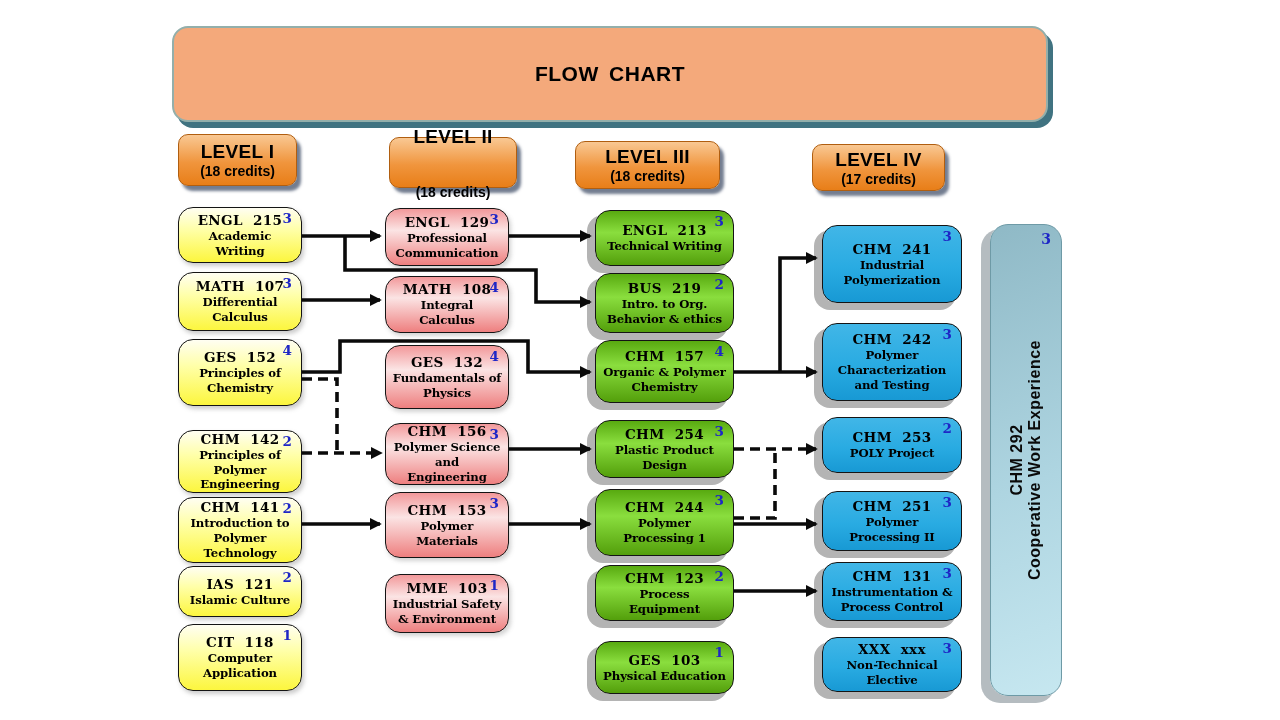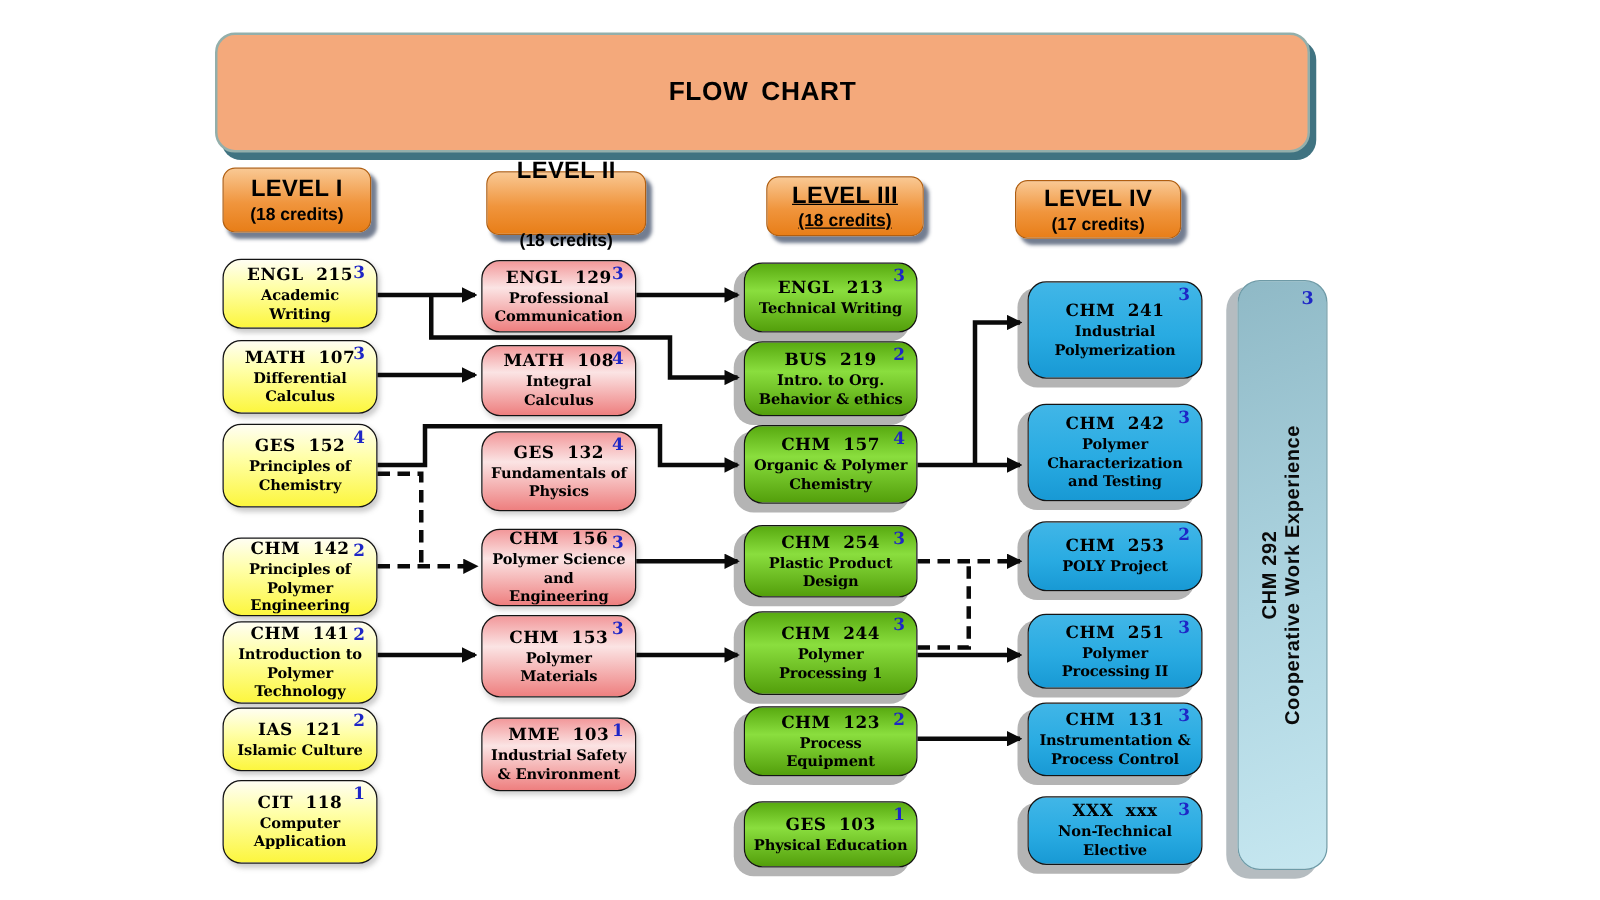--- a/index.html
+++ b/index.html
@@ -66,21 +66,21 @@
 
   <div id="levels-layer">
       <div class="level" style="left: 178px; top: 134px; width: 119px; height: 52px;">
         <div class="level-name">LEVEL I</div>
         <div class="level-credits">(18 credits)</div>
       </div>
       <div class="level" style="left: 389px; top: 137px; width: 128px; height: 51px; gap: 36px;">
         <div class="level-name">LEVEL II</div>
         <div class="level-credits">(18 credits)</div>
       </div>
-      <div class="level" style="left: 613px; top: 141px; width: 126px; height: 48px; text-decoration: underline;">
+      <div class="level" style="left: 575px; top: 141px; width: 145px; height: 48px;">
         <div class="level-name">LEVEL III</div>
         <div class="level-credits">(18 credits)</div>
       </div>
       <div class="level" style="left: 812px; top: 144px; width: 133px; height: 47px;">
         <div class="level-name">LEVEL IV</div>
         <div class="level-credits">(17 credits)</div>
       </div>
     </div>
   <div id="courses-layer">
       <div class="course box-yellow" style="left: 178px; top: 207px; width: 124px; height: 56px;">

